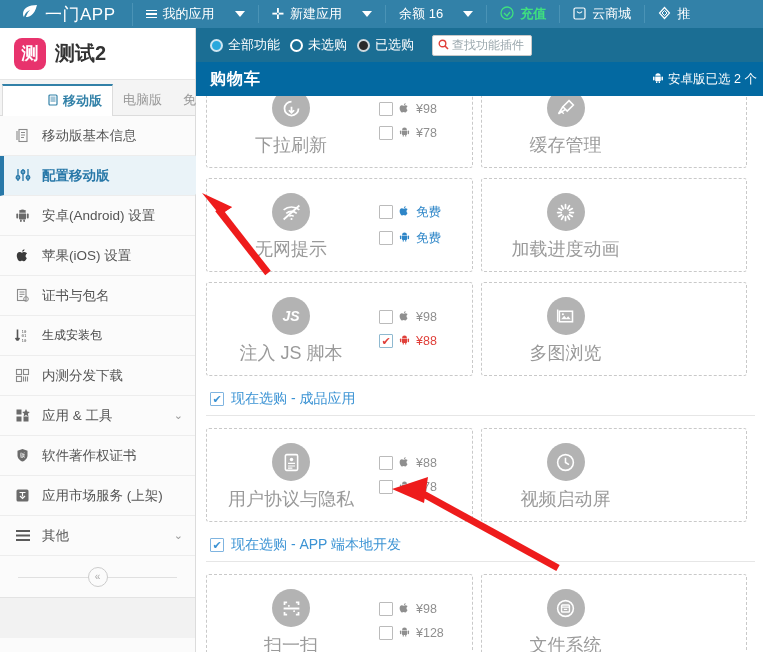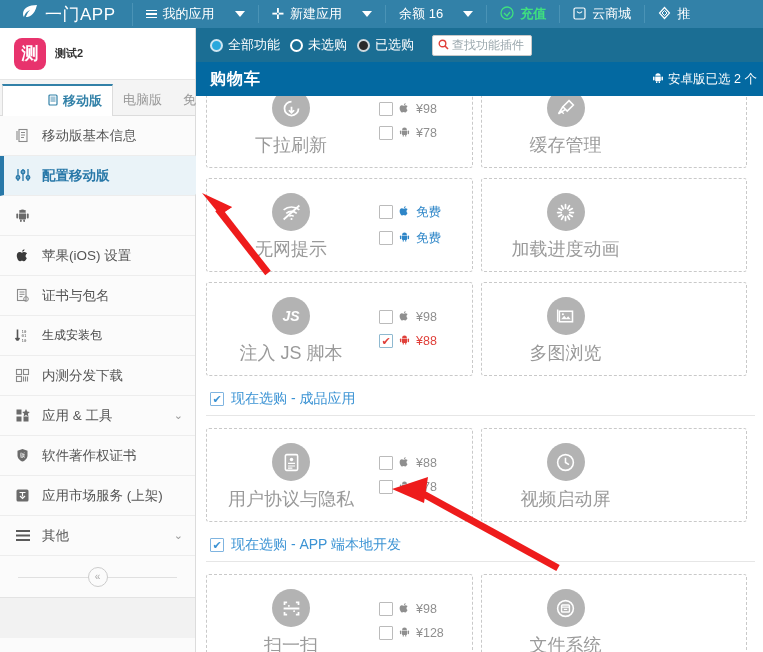--- a/index.html
+++ b/index.html
@@ -62,21 +62,21 @@
     background: #fff;
     border-bottom: 1px solid #e6e6e6;
   }
   .app-avatar {
     width: 32px; height: 32px; border-radius: 8px;
     background: #e8336d; color: #fff;
     display: flex; align-items: center; justify-content: center;
     font-size: 17px; font-weight: bold;
     flex: none;
   }
-  .app-name { font-size: 11px; color: #333; font-weight: bold; }
+  .app-name { font-size: 20px; color: #333; font-weight: bold; }
 
   .tabs {
     display: flex; align-items: flex-end;
     height: 36px;
     background: #f4f4f4;
     border-bottom: 1px solid #dcdcdc;
     padding-left: 2px;
   }
   .tab {
     padding: 7px 10px 6px 9px;
@@ -393,20 +393,21 @@
           <svg width="15" height="15" viewBox="0 0 15 15">
               <path d="M4 5.5h7v5a1 1 0 01-1 1H5a1 1 0 01-1-1z" fill="#6b6b6b"></path>
               <path d="M4.2 4.8a3.3 3.3 0 016.6 0z" fill="#6b6b6b"></path>
               <rect x="1.3" y="5.5" width="1.9" height="5" rx=".9" fill="#6b6b6b"></rect>
               <rect x="11.8" y="5.5" width="1.9" height="5" rx=".9" fill="#6b6b6b"></rect>
               <rect x="5" y="11.5" width="1.7" height="2.6" rx=".8" fill="#6b6b6b"></rect>
               <rect x="8.3" y="11.5" width="1.7" height="2.6" rx=".8" fill="#6b6b6b"></rect>
               <path d="M4.5 2.3l.9 1.4M10.5 2.3l-.9 1.4" stroke="#6b6b6b" stroke-width=".9"></path>
             </svg>
         </span>
+        <span class="mi-label">安卓(Android) 设置</span>
       </div>
 
       <div class="menu-item">
         <span class="mi-ico">
           <svg width="14" height="15" viewBox="0 0 14 15">
               <path d="M9.6 7.9c0-1.7 1.4-2.5 1.4-2.5S10 4.1 8.3 4.1c-1.1 0-1.7.6-2.4.6-.7 0-1.4-.6-2.3-.6C2 4.1.8 5.5.8 7.7c0 2.4 1.7 5.5 3.1 5.5.7 0 1.1-.5 2-.5.9 0 1.2.5 2 .5 1.3 0 2.6-2.2 2.9-3.3-1.3-.5-1.2-1.6-1.2-2z" fill="#3b3b3b"></path>
               <path d="M7.9 3.1c.6-.7.5-1.8.5-1.8s-1 .1-1.6.8c-.6.7-.5 1.7-.5 1.7s1-.1 1.6-.7z" fill="#3b3b3b"></path>
             </svg>
         </span>
         <span class="mi-label">苹果(iOS) 设置</span>

